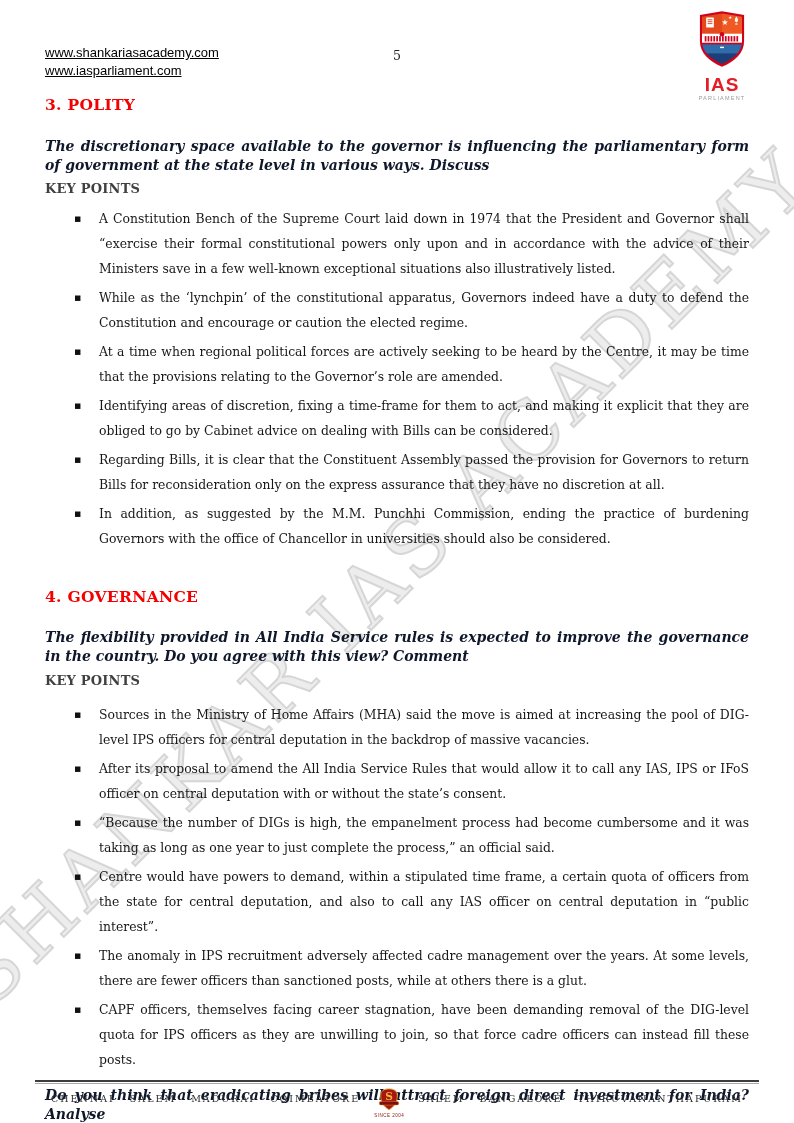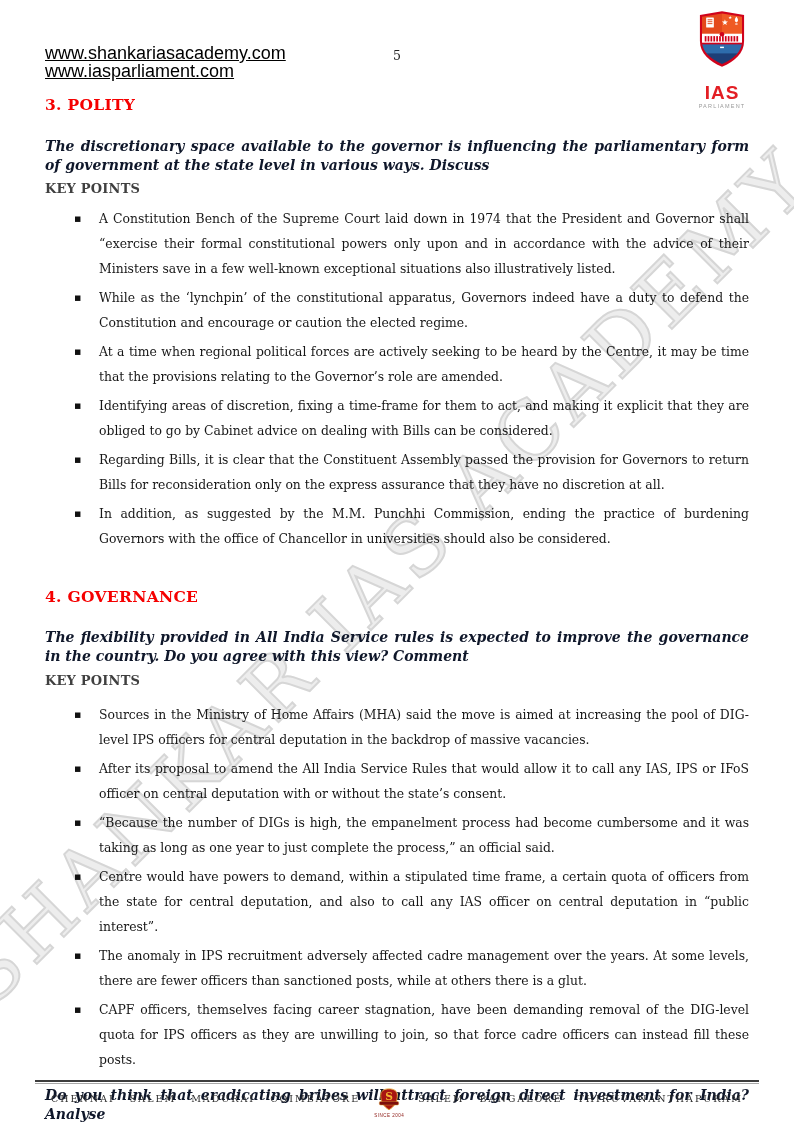--- a/index.html
+++ b/index.html
@@ -13,31 +13,31 @@
     position:absolute;left:385px;top:577px;z-index:0;
     transform:translate(-50%,-50%) rotate(-45deg);
     font-family:"DejaVu Serif",serif;font-size:80px;letter-spacing:6px;
     white-space:nowrap;color:#ededed;
     -webkit-text-stroke:2px #d6d6d6;
     pointer-events:none;
   }
   
   .header-links{position:absolute;left:45px;top:44px;z-index:2;}
   .site-link{
-    display:block;font-family:"Liberation Sans",sans-serif;font-size:18px;
+    display:block;font-family:"Liberation Sans",sans-serif;font-size:13px;
     line-height:18px;color:#000;text-decoration:underline;cursor:pointer;
   }
   .page-number{
     position:absolute;left:0;right:0;top:48px;text-align:center;z-index:1;
     font-size:12.5px;color:#222;
   }
   .brand{position:absolute;right:44px;top:10px;width:56px;text-align:center;z-index:2;}
   .brand-title{
     font-family:"Liberation Sans",sans-serif;font-weight:bold;font-size:19px;
-    line-height:18px;color:#e31e24;letter-spacing:1px;margin-top:12px;
+    line-height:18px;color:#e31e24;letter-spacing:1px;margin-top:4px;
   }
   .brand-sub{
     font-family:"Liberation Sans",sans-serif;font-size:5.5px;color:#9a9a9a;
     letter-spacing:1.2px;margin-top:1px;
   }
   
   .content{position:absolute;left:45px;right:45px;top:0;z-index:1;}
   .section-heading{
     margin:0;text-align:left;color:#f50000;
     font-size:15.5px;line-height:20px;font-weight:bold;letter-spacing:.3px;

